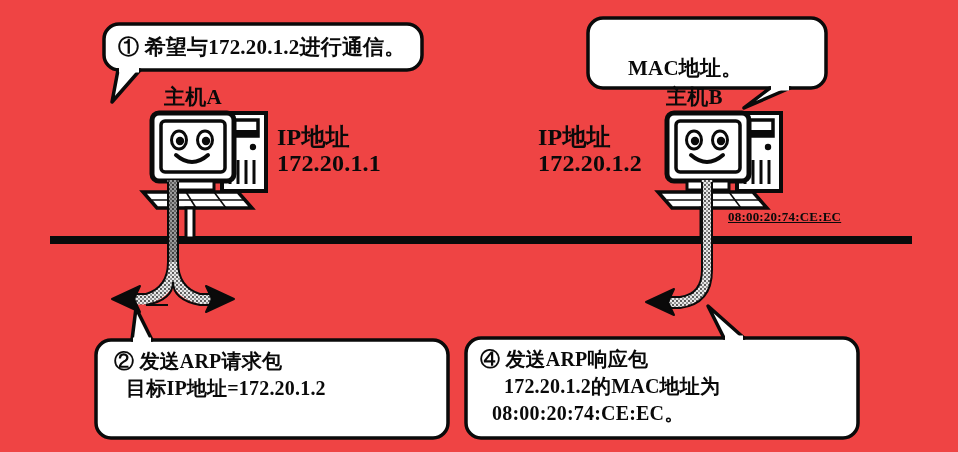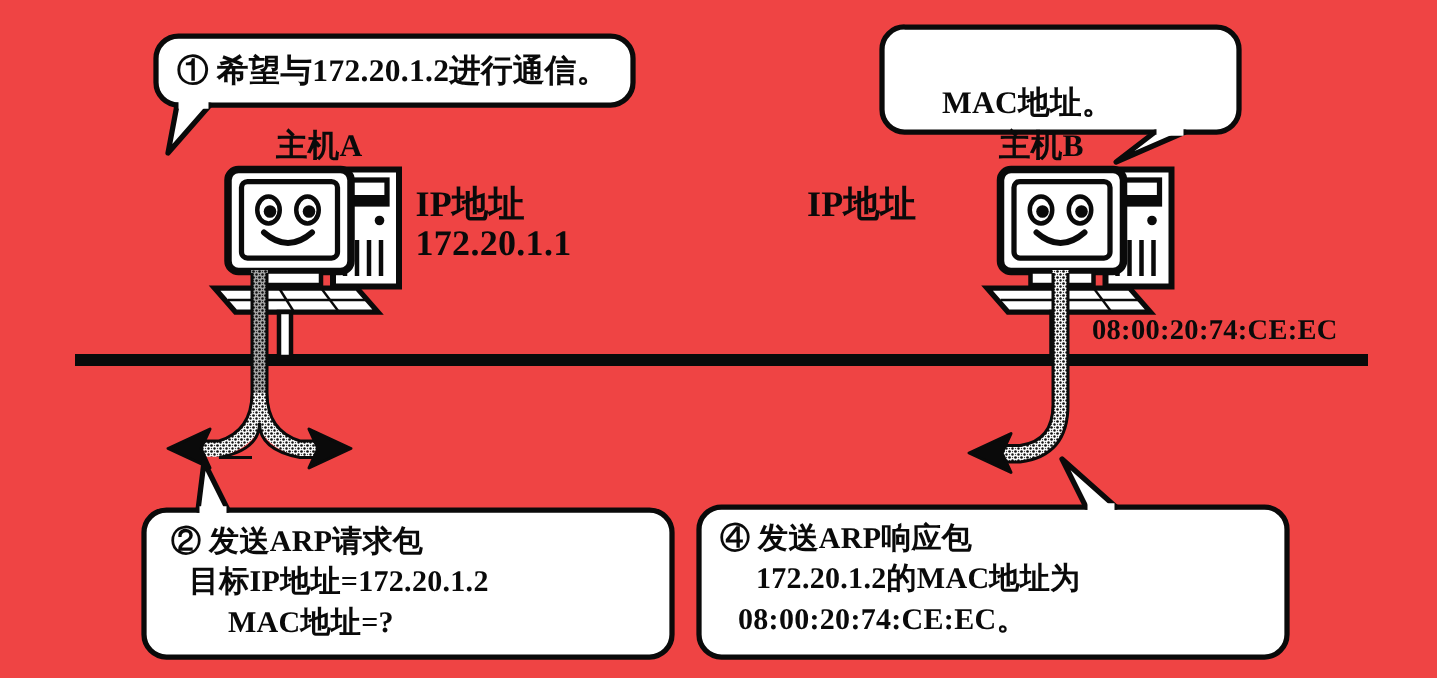--- a/index.html
+++ b/index.html
@@ -33,21 +33,22 @@
   .bubble-text {
     font-size: 21px;
   }
   .host-label {
     font-size: 21px;
   }
   .ip-label {
     font-size: 24px;
   }
   .mac-label {
-    font-size: 19px;
+    font-size: 13px;
+    text-decoration: underline;
   }
   .box-text {
     font-size: 20px;
     text-align: right;
   }
 </style>
 </head>
 <body>
 
 <div id="diagram-root">
@@ -189,32 +190,32 @@
       <rect x="466" y="338" width="392" height="100" rx="15" fill="#ffffff" stroke="#0a0a0a" stroke-width="3.5"></rect>
       <path d="M 724 338 L 708 306 L 744 338 Z" fill="#ffffff" stroke="#0a0a0a" stroke-width="3.5" stroke-linejoin="round"></path>
       <line x1="725" y1="338" x2="743" y2="338" stroke="#ffffff" stroke-width="5"></line>
     </g>
   </svg>
 
   <div class="txt bubble-text" style="left:118px; top:34px;">① 希望与172.20.1.2进行通信。</div>
 
   <div class="txt bubble-text" style="left:628px; top:55px;text-align:center;">MAC地址。</div>
 
-  <div class="txt host-label" style="left:164px; top:84px;margin-left:20px;">主机A</div>
+  <div class="txt host-label" style="left:164px; top:84px;">主机A</div>
 
   <div class="txt host-label" style="left:666px; top:84px;">主机B</div>
 
   <div class="txt ip-label" style="left:277px; top:122px;">IP地址</div>
   <div class="txt ip-label" style="left:277px; top:148px;font-family:Liberation Serif, serif;">172.20.1.1</div>
 
   <div class="txt ip-label" style="left:538px; top:122px;">IP地址</div>
+  <div class="txt ip-label" style="left:538px; top:148px;">172.20.1.2</div>
 
   <div class="txt mac-label" style="left:728px; top:209px;">08:00:20:74:CE:EC</div>
 
   <div class="txt box-text" style="left:114px; top:349px;">② 发送ARP请求包</div>
   <div class="txt box-text" style="left:126px; top:376px;">目标IP地址=172.20.1.2</div>
-  <div class="txt box-text" style="left:152px; top:403px;">MAC地址=?</div>
 
   <div class="txt box-text" style="left:480px; top:347px;">④ 发送ARP响应包</div>
   <div class="txt box-text" style="left:504px; top:374px;">172.20.1.2的MAC地址为</div>
   <div class="txt box-text" style="left:492px; top:401px;">08:00:20:74:CE:EC。</div>
 
 </div>
 
 </body></html>

